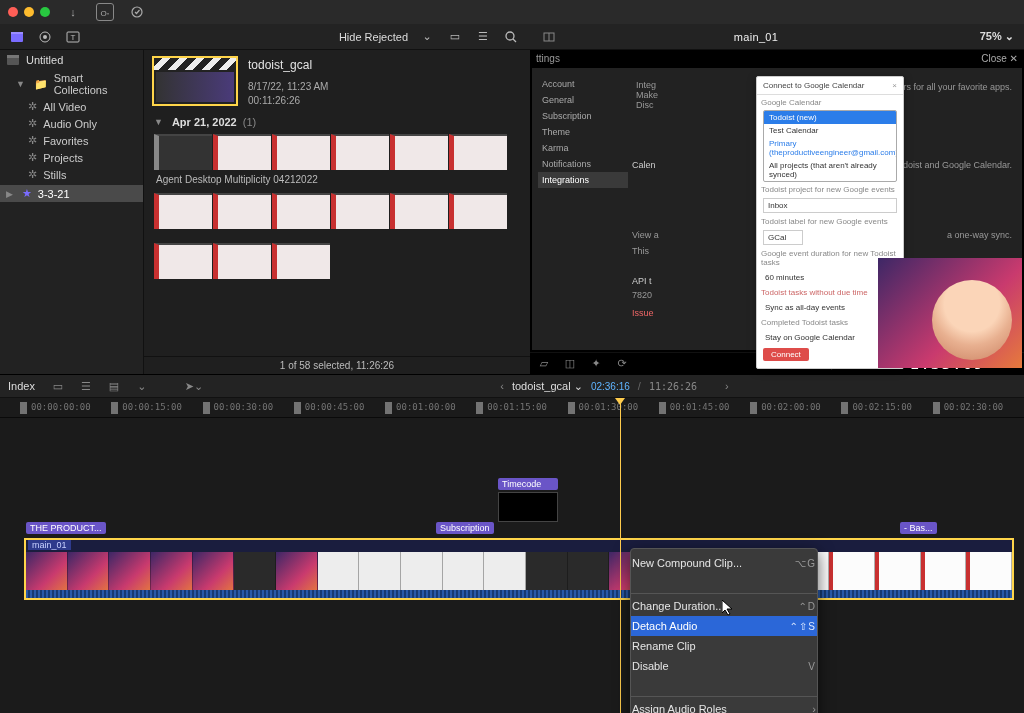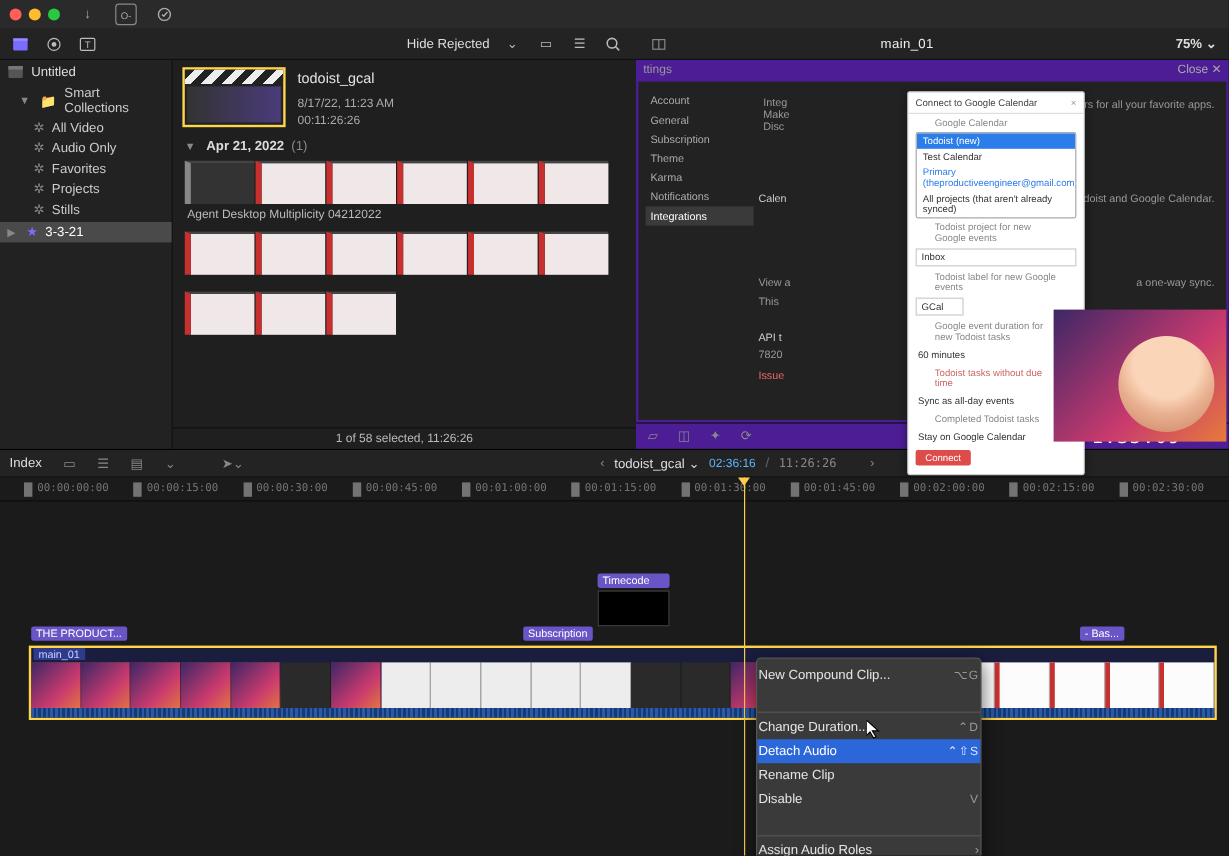--- a/index.html
+++ b/index.html
@@ -47,33 +47,33 @@
   .clipname{color:#e2e2e2;font-size:12px;margin-bottom:8px}
   .clipmeta{color:#aaa;font-size:10px;line-height:14px}
   .evhead{display:flex;align-items:center;gap:6px;padding:6px 10px 4px 10px;color:#ddd}
   .evhead .ct{color:#888}
   .strip{display:flex;gap:1px;padding:2px 10px;}
   .thumb{width:58px;height:36px;background:linear-gradient(#f0e8e8,#f0e8e8);border-left:5px solid #c83030;border-top:2px solid #444;}
   .tdark{background:#333;border-left:5px solid #888}
   .striplabel{padding:2px 12px 6px 12px;color:#bbb;font-size:10px}
   .browserfoot{margin-top:auto;border-top:1px solid #111;text-align:center;color:#bbb;font-size:10px;padding:3px}
   
-  .viewer { width:494px; background:#4c1d95; display:flex; flex-direction:column;justify-content:flex-end; }
+  .viewer { width:494px; background:#000000; display:flex; flex-direction:column;justify-content:flex-end; }
   .viewer-top{height:16px;display:flex;justify-content:space-between;padding:0 6px;color:#999;font-size:10px;align-items:center}
   .viewer-top .close{color:#aaa}
   .canvas{flex:1;position:relative;background:#222;margin:2px;}
   .settings-panel{position:absolute;left:6px;top:8px;bottom:8px;width:90px;color:#aaa;font-size:9px}
   .settings-panel div{padding:3px 4px}
   .settings-panel .sel{background:#3a3a3a;color:#fff}
   .integ{position:absolute;left:100px;right:6px;top:8px;bottom:8px;color:#999;font-size:9px;padding:4px}
   .integ .block{margin-bottom:8px}
   .modal{position:absolute;left:124px;top:0;width:148px;background:#fff;border:1px solid #ccc;color:#333;font-size:8px;border-radius:2px;box-shadow:0 2px 8px rgba(0,0,0,.4);padding-bottom:4px}
   .modal .mtitle{padding:4px 6px;border-bottom:1px solid #ddd;color:#444;font-weight:500;display:flex;justify-content:space-between}
   .modal .mtitle span:last-child{color:#999}
-  .modal .sect{padding:3px 22px;color:#888}
+  .modal .sect{padding:3px 4px;color:#888}
   .modal .dd{margin:0 6px;border:1px solid #aaa;border-radius:2px;overflow:hidden}
   .modal .dd .opt{padding:2px 5px;font-size:8px}
   .modal .dd .opt.selblue{background:#2b7de9;color:#fff}
   .modal .dd .opt.prim{color:#2b7de9}
   .modal .inp{margin:1px 6px;border:1px solid #ccc;padding:2px 4px;font-size:8px}
   .modal .conn{margin:3px 6px;display:inline-block;background:#de4c4a;color:#fff;padding:2px 8px;border-radius:2px}
   .pip{position:absolute;right:0;top:190px;width:144px;height:110px;background:linear-gradient(135deg,#3d2766,#c93a6e 60%,#e67a3c);}
   .face{position:absolute;right:10px;bottom:8px;width:80px;height:80px;border-radius:50%;background:radial-gradient(circle at 50% 30%,#fbd5b8 0 40%,#e8b090 60%,#c98060 100%)}
   .viewer-bottom{height:22px;display:flex;align-items:center;gap:10px;padding:0 6px;border-top:1px solid #111}
   .vbicon{width:16px;height:16px;display:inline-flex;align-items:center;justify-content:center;color:#888}

